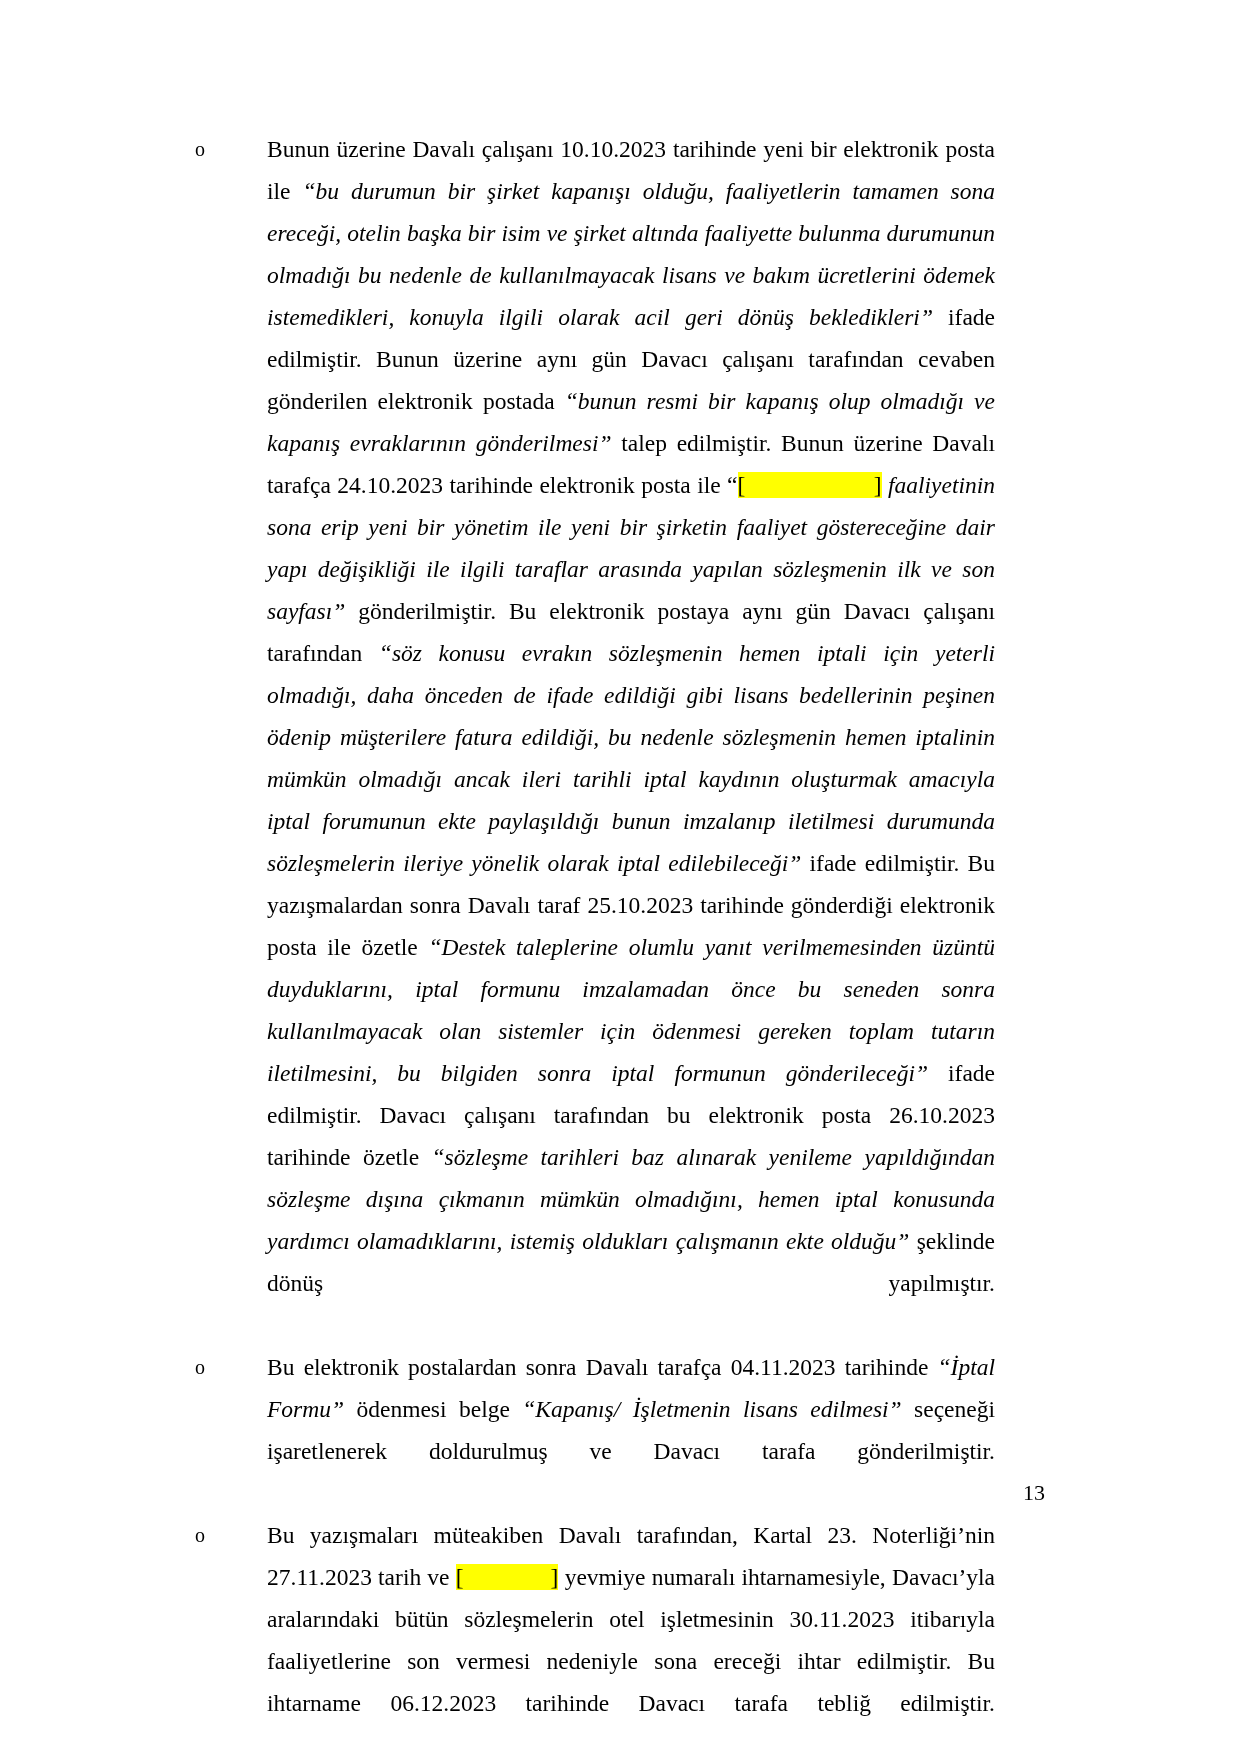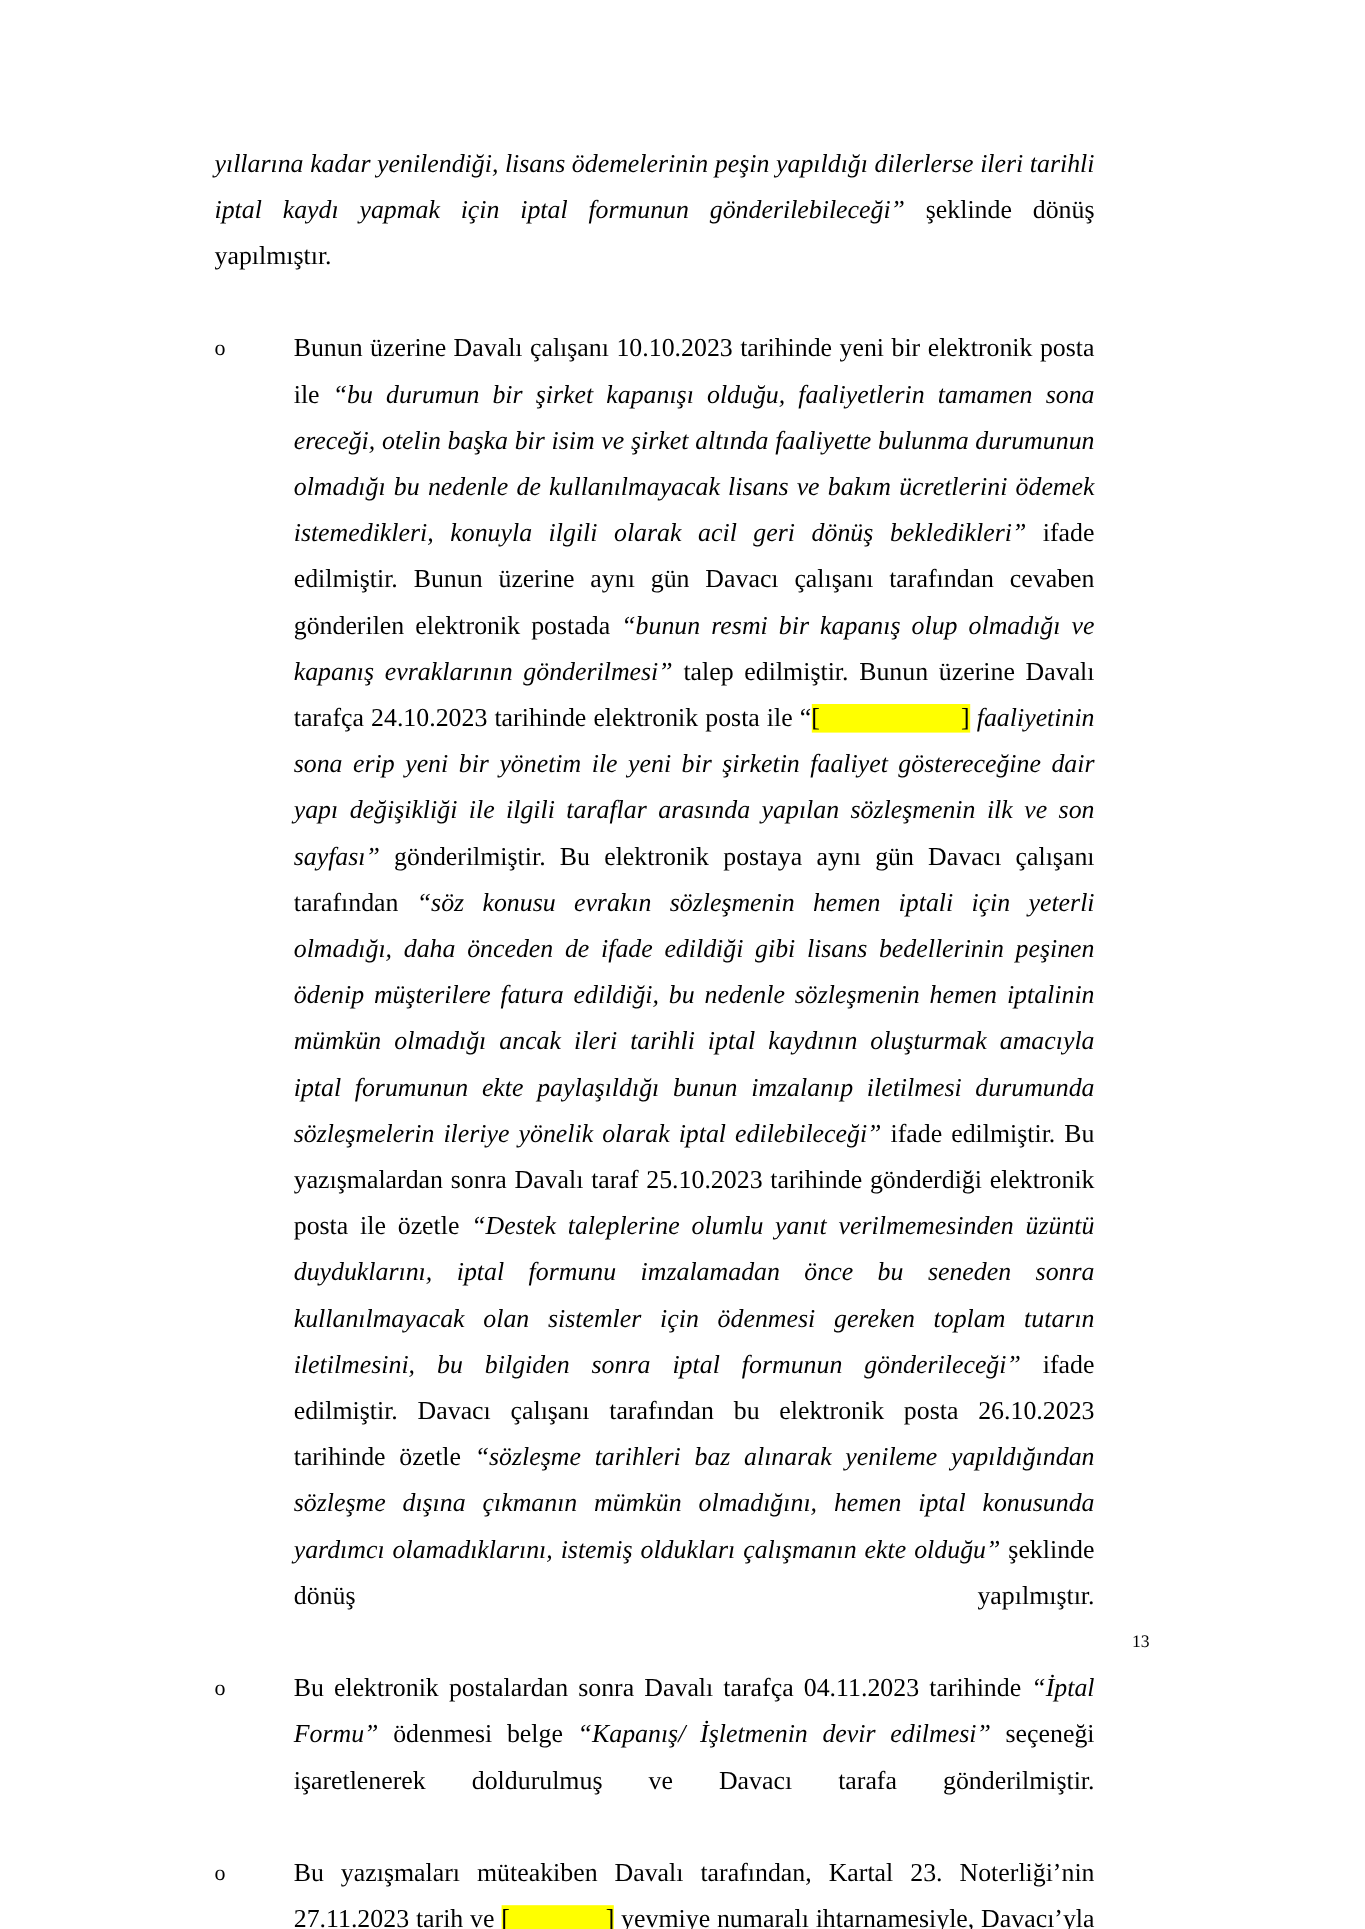--- a/index.html
+++ b/index.html
@@ -73,43 +73,42 @@
   .redact {
     background: #ffff00;
     white-space: pre;
     font-style: normal;
   }
   
   .page-number {
     position: absolute;
     right: 196px;
     top: 1478px;
-    font-size: 16px;
+    font-size: 22px;
     line-height: 30px;
     text-align: right;
     font-family: "Liberation Serif", "DejaVu Serif", serif;
   }
 </style>
 </head>
 <body>
 
 <div class="page">
 
   <div class="content">
 
-    <p class="para cont-para"><i>yıllarına kadar yenilendiği, lisans ödemelerinin peşin yapıldığı dilerlerse ileri tarihli iptal kaydı yapmak için iptal formunun gönderilebileceği” </i><span>şeklinde dönüş yapılmıştır.</span></p>
 
     <div class="bullet-row">
       <span class="bullet-marker">o</span>
       <div class="bullet-text"><span>Bunun üzerine Davalı çalışanı 10.10.2023 tarihinde yeni bir elektronik posta ile </span><i>“bu durumun bir şirket kapanışı olduğu, faaliyetlerin tamamen sona ereceği, otelin başka bir isim ve şirket altında faaliyette bulunma durumunun olmadığı bu nedenle de kullanılmayacak lisans ve bakım ücretlerini ödemek istemedikleri, konuyla ilgili olarak acil geri dönüş bekledikleri” </i><span>ifade edilmiştir. Bunun üzerine aynı gün Davacı çalışanı tarafından cevaben gönderilen elektronik postada </span><i>“bunun resmi bir kapanış olup olmadığı ve kapanış evraklarının gönderilmesi” </i><span>talep edilmiştir. Bunun üzerine Davalı tarafça 24.10.2023 tarihinde elektronik posta ile “</span><span class="redact"><span>[</span><span>                    </span><span>]</span></span><i> faaliyetinin sona erip yeni bir yönetim ile yeni bir şirketin faaliyet göstereceğine dair yapı değişikliği ile ilgili taraflar arasında yapılan sözleşmenin ilk ve son sayfası” </i><span>gönderilmiştir. Bu elektronik postaya aynı gün Davacı çalışanı tarafından </span><i>“söz konusu evrakın sözleşmenin hemen iptali için yeterli olmadığı, daha önceden de ifade edildiği gibi lisans bedellerinin peşinen ödenip müşterilere fatura edildiği, bu nedenle sözleşmenin hemen iptalinin mümkün olmadığı ancak ileri tarihli iptal kaydının oluşturmak amacıyla iptal forumunun ekte paylaşıldığı bunun imzalanıp iletilmesi durumunda sözleşmelerin ileriye yönelik olarak iptal edilebileceği” </i><span>ifade edilmiştir. Bu yazışmalardan sonra Davalı taraf 25.10.2023 tarihinde gönderdiği elektronik posta ile özetle </span><i>“Destek taleplerine olumlu yanıt verilmemesinden üzüntü duyduklarını, iptal formunu imzalamadan önce bu seneden sonra kullanılmayacak olan sistemler için ödenmesi gereken toplam tutarın iletilmesini, bu bilgiden sonra iptal formunun gönderileceği” </i><span>ifade edilmiştir. Davacı çalışanı tarafından bu elektronik posta 26.10.2023 tarihinde özetle </span><i>“sözleşme tarihleri baz alınarak yenileme yapıldığından sözleşme dışına çıkmanın mümkün olmadığını, hemen iptal konusunda yardımcı olamadıklarını, istemiş oldukları çalışmanın ekte olduğu” </i><span>şeklinde dönüş yapılmıştır.</span></div>
     </div>
 
     <div class="bullet-row">
       <span class="bullet-marker">o</span>
-      <div class="bullet-text"><span>Bu elektronik postalardan sonra Davalı tarafça 04.11.2023 tarihinde </span><i>“İptal Formu” </i><span>ödenmesi belge </span><i>“Kapanış/ İşletmenin devir edilmesi” </i><span>seçeneği işaretlenerek doldurulmuş ve Davacı tarafa gönderilmiştir.</span></div>
+      <div class="bullet-text"><span>Bu elektronik postalardan sonra Davalı tarafça 04.11.2023 tarihinde </span><i>“İptal Formu” </i><span>ödenmesi belge </span><i>“Kapanış/ İşletmenin lisans edilmesi” </i><span>seçeneği işaretlenerek doldurulmuş ve Davacı tarafa gönderilmiştir.</span></div>
     </div>
 
     <div class="bullet-row">
       <span class="bullet-marker">o</span>
       <div class="bullet-text"><span>Bu yazışmaları müteakiben Davalı tarafından, Kartal 23. Noterliği’nin 27.11.2023 tarih ve </span><span class="redact"><span>[</span><span>              </span><span>]</span></span><span> yevmiye numaralı ihtarnamesiyle, Davacı’yla aralarındaki bütün sözleşmelerin otel işletmesinin 30.11.2023 itibarıyla faaliyetlerine son vermesi nedeniyle sona ereceği ihtar edilmiştir. Bu ihtarname 06.12.2023 tarihinde Davacı tarafa tebliğ edilmiştir.</span></div>
     </div>
 
   </div>
 
   <div class="page-number">13</div>

